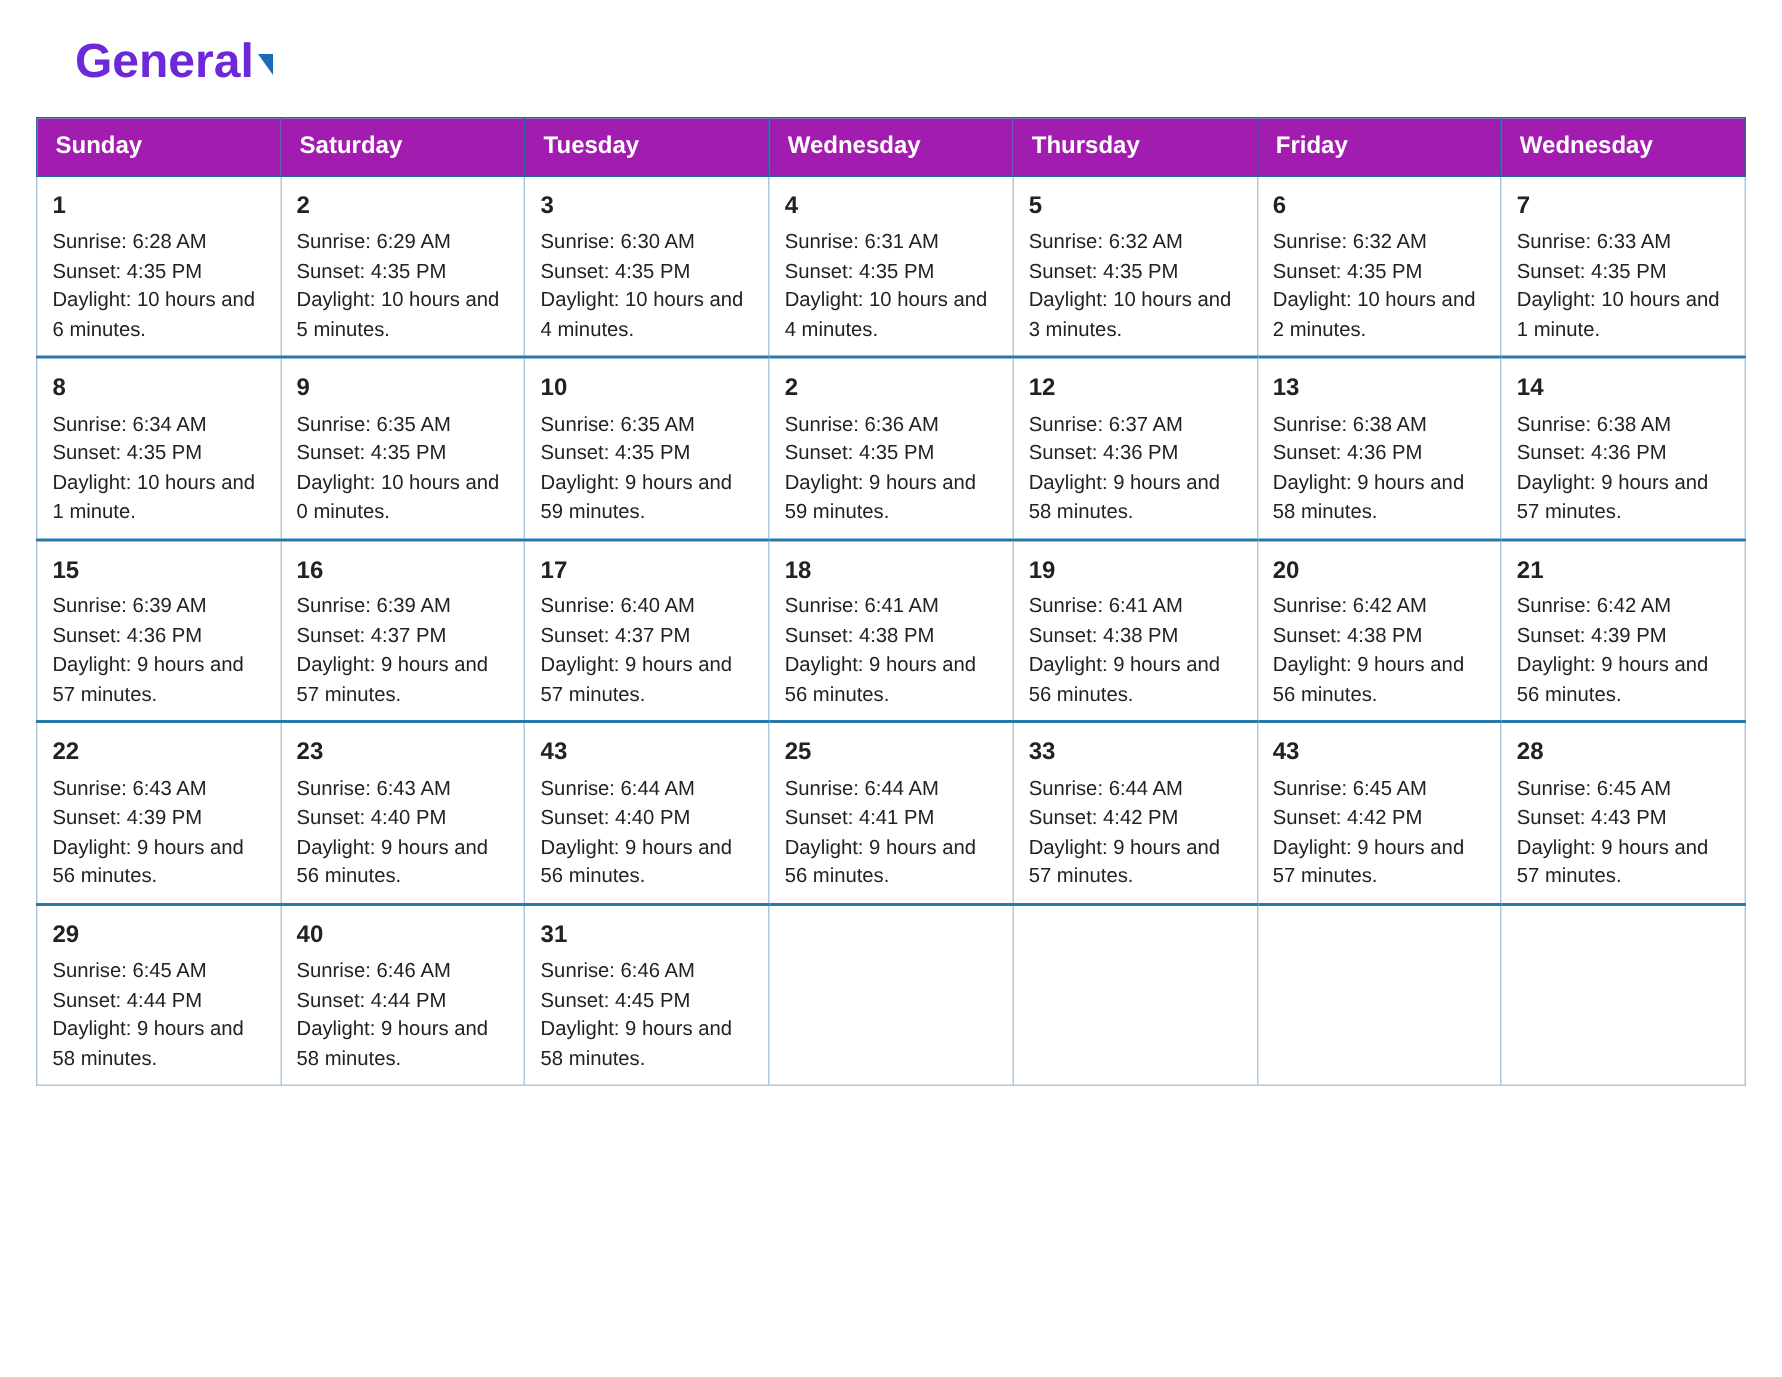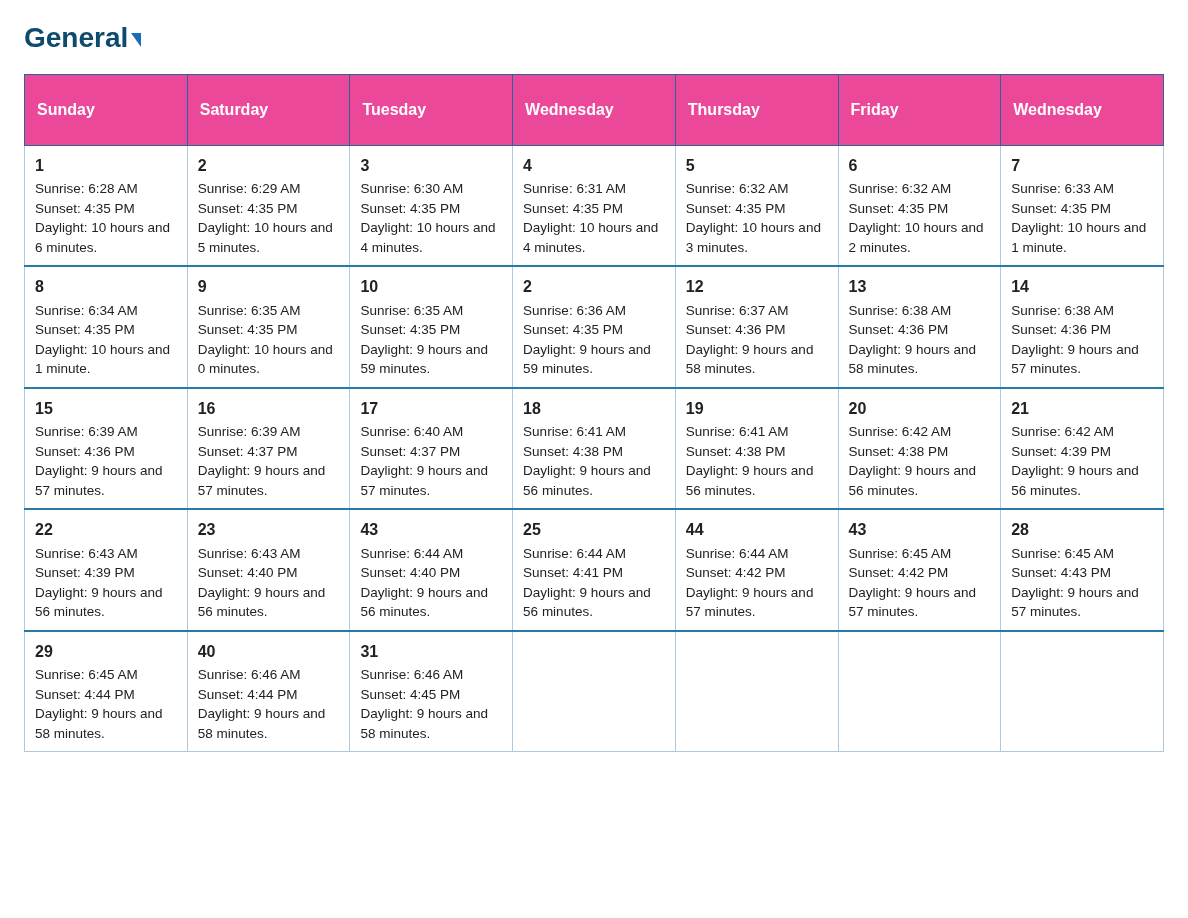--- a/index.html
+++ b/index.html
@@ -15,24 +15,25 @@
       justify-content: space-between;
       align-items: flex-start;
       margin-bottom: 20px;
     }
     .logo {
       display: flex;
       flex-direction: column;
       align-items: flex-start;
     }
     .logo-text {
-      font-size: 28px;
+      font-size: 32px;
       font-weight: bold;
-      color: #0c4a6e;
+      color: #6d28d9;
       line-height: 1;
+      margin-left: 26px;
     }
     .logo-line2 {
       font-size: 22px;
       font-weight: bold;
       color: #1a6db5;
       margin-top: 2px;
     }
     .title-block {
       text-align: right;
     }
@@ -47,25 +48,25 @@
       font-weight: normal;
       color: #444;
       margin-top: 4px;
     }
     .calendar {
       width: 100%;
       border-collapse: collapse;
       border: 1px solid #2979a8;
     }
     .calendar th {
-      background-color: #ec4899;
+      background-color: #a21caf;
       color: #fff;
       font-size: 16px;
       font-weight: bold;
-      padding: 26px 12px;
+      padding: 10px 12px;
       text-align: left;
       border: 1px solid #2565a0;
     }
     .calendar td {
       vertical-align: top;
       padding: 8px 10px;
       border: 1px solid #b0c8dc;
       width: 14.28%;
       min-height: 90px;
       font-size: 13.5px;
@@ -139,21 +140,21 @@
         <td><span class="day-num">18</span>Sunrise: 6:41 AM<br>Sunset: 4:38 PM<br>Daylight: 9 hours and 56 minutes.</td>
         <td><span class="day-num">19</span>Sunrise: 6:41 AM<br>Sunset: 4:38 PM<br>Daylight: 9 hours and 56 minutes.</td>
         <td><span class="day-num">20</span>Sunrise: 6:42 AM<br>Sunset: 4:38 PM<br>Daylight: 9 hours and 56 minutes.</td>
         <td><span class="day-num">21</span>Sunrise: 6:42 AM<br>Sunset: 4:39 PM<br>Daylight: 9 hours and 56 minutes.</td>
       </tr>
       <tr class="row-border">
         <td><span class="day-num">22</span>Sunrise: 6:43 AM<br>Sunset: 4:39 PM<br>Daylight: 9 hours and 56 minutes.</td>
         <td><span class="day-num">23</span>Sunrise: 6:43 AM<br>Sunset: 4:40 PM<br>Daylight: 9 hours and 56 minutes.</td>
         <td><span class="day-num">43</span>Sunrise: 6:44 AM<br>Sunset: 4:40 PM<br>Daylight: 9 hours and 56 minutes.</td>
         <td><span class="day-num">25</span>Sunrise: 6:44 AM<br>Sunset: 4:41 PM<br>Daylight: 9 hours and 56 minutes.</td>
-        <td><span class="day-num">44</span>Sunrise: 6:44 AM<br>Sunset: 4:42 PM<br>Daylight: 9 hours and 57 minutes.</td>
+        <td><span class="day-num">33</span>Sunrise: 6:44 AM<br>Sunset: 4:42 PM<br>Daylight: 9 hours and 57 minutes.</td>
         <td><span class="day-num">43</span>Sunrise: 6:45 AM<br>Sunset: 4:42 PM<br>Daylight: 9 hours and 57 minutes.</td>
         <td><span class="day-num">28</span>Sunrise: 6:45 AM<br>Sunset: 4:43 PM<br>Daylight: 9 hours and 57 minutes.</td>
       </tr>
       <tr class="row-border">
         <td><span class="day-num">29</span>Sunrise: 6:45 AM<br>Sunset: 4:44 PM<br>Daylight: 9 hours and 58 minutes.</td>
         <td><span class="day-num">40</span>Sunrise: 6:46 AM<br>Sunset: 4:44 PM<br>Daylight: 9 hours and 58 minutes.</td>
         <td><span class="day-num">31</span>Sunrise: 6:46 AM<br>Sunset: 4:45 PM<br>Daylight: 9 hours and 58 minutes.</td>
         <td class="empty"></td>
         <td class="empty"></td>
         <td class="empty"></td>

